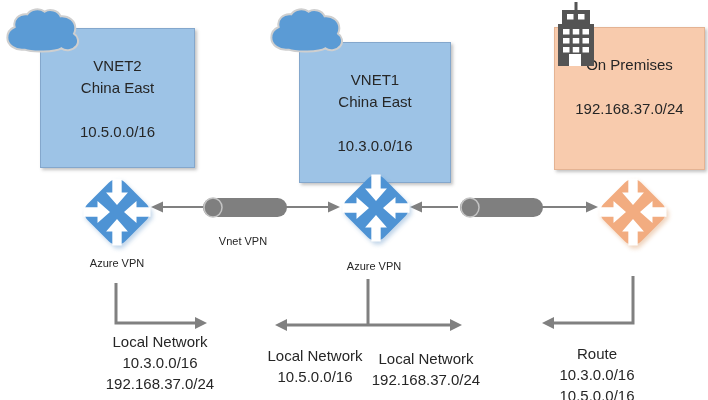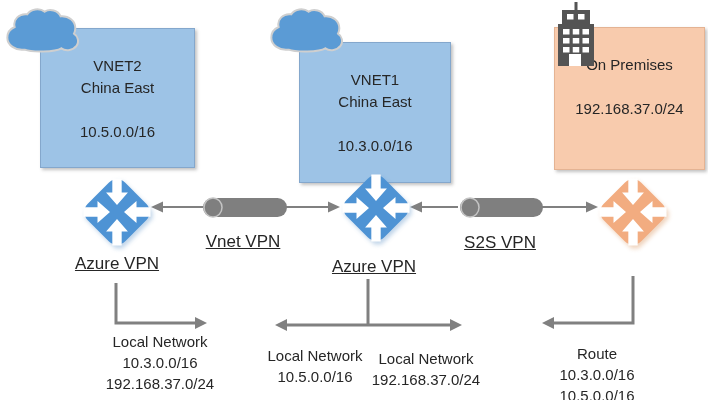--- a/index.html
+++ b/index.html
@@ -32,23 +32,22 @@
   
   .icon{position:absolute;z-index:3;}
   .gateway{position:absolute;z-index:3;filter:drop-shadow(2px 3px 2px rgba(100,150,200,0.40));}
   
   .connectors{position:absolute;left:0;top:0;z-index:1;}
   
   .lbl{
     position:absolute;z-index:4;
     transform:translateX(-50%);
     white-space:nowrap;
-    font-size:17px;line-height:19px;
+    font-size:11px;line-height:19px;
     text-align:left;
-    text-decoration:underline;
   }
   .note{
     position:absolute;z-index:4;
     transform:translateX(-50%);
     white-space:nowrap;
     font-size:15px;line-height:21px;
     text-align:center;
   }
 </style>
 </head>
@@ -170,21 +169,20 @@
     <rect x="16" y="16" width="68" height="68" rx="15" fill="#F2AC80" transform="rotate(45 50 50)"></rect>
     <g fill="#ffffff">
       <polygon points="44,7 56,7 56,25 64,25 50,41 36,25 44,25"></polygon>
       <polygon points="93,44 93,56 75,56 75,64 59,50 75,36 75,44"></polygon>
       <polygon points="56,93 44,93 44,75 36,75 50,59 64,75 56,75"></polygon>
       <polygon points="7,56 7,44 25,44 25,36 41,50 25,64 25,56"></polygon>
     </g>
   </svg>
 
   <div class="lbl" style="left:243px;top:232px;">Vnet VPN</div>
-  <div class="lbl" style="left:500px;top:233px;">S2S VPN</div>
 
   <div class="lbl" style="left:117px;top:254px;">Azure VPN</div>
   <div class="lbl" style="left:374px;top:257px;">Azure VPN</div>
 
   <div class="note" style="left:160px;top:331px;">
     <div>Local Network</div>
     <div>10.3.0.0/16</div>
     <div>192.168.37.0/24</div>
   </div>
 

